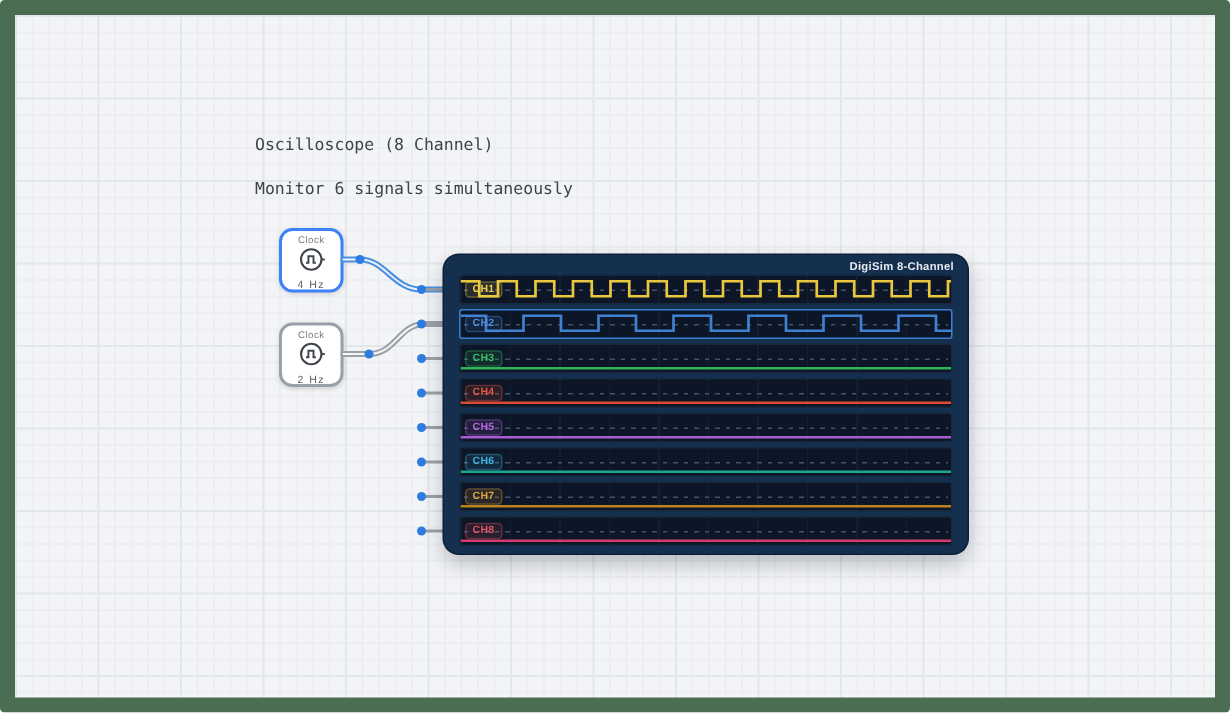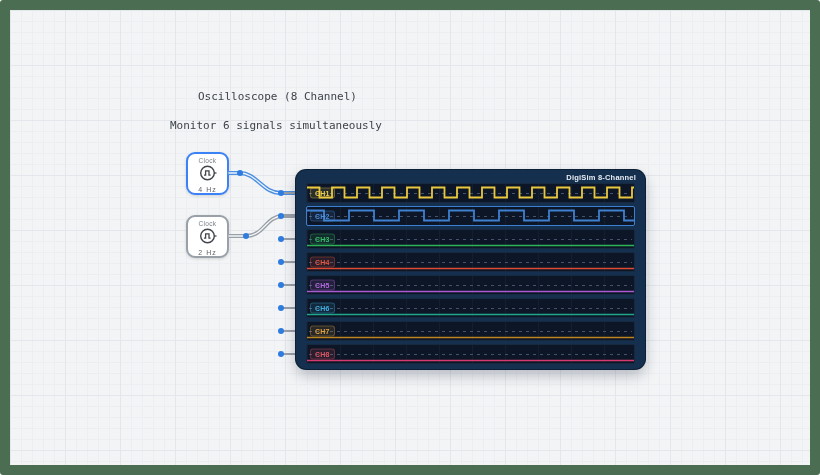--- a/index.html
+++ b/index.html
@@ -13,21 +13,21 @@
       linear-gradient(#E3E6EA 1px, transparent 1px),
       linear-gradient(90deg,#E3E6EA 1px, transparent 1px),
       linear-gradient(#ECEEF1 1px, transparent 1px),
       linear-gradient(90deg,#ECEEF1 1px, transparent 1px);
     background-size:55px 55px,55px 55px,11px 11px,11px 11px;
     font-family:"Liberation Sans",sans-serif;
   }
   .heading{
     position:absolute;left:160px;top:80px;
     font-family:"DejaVu Sans Mono",monospace;
-    font-size:11px;color:#3E434A;white-space:pre;margin-left:28px;
+    font-size:11px;color:#3E434A;white-space:pre;
   }
   .subheading{
     position:absolute;left:160px;top:109px;
     font-family:"DejaVu Sans Mono",monospace;
     font-size:11px;color:#3E434A;white-space:pre;
   }
   .clock-box{
     position:absolute;width:43px;height:43px;background:#FFFFFF;
     border-radius:9px;border:2px solid #9AA0A8;
     box-shadow:0 1px 3px rgba(40,50,60,.18);

